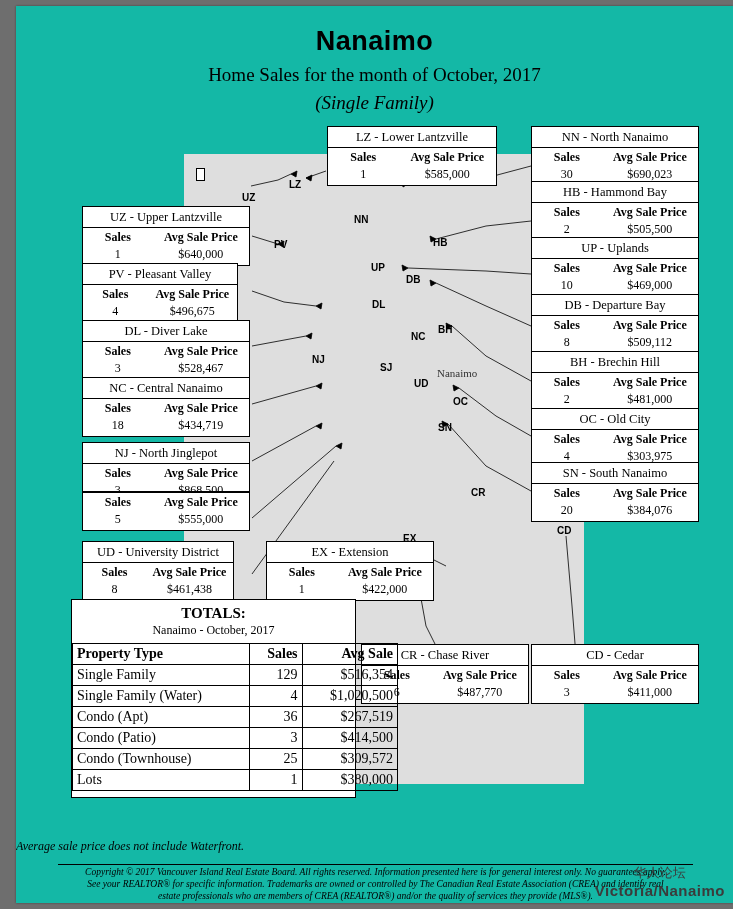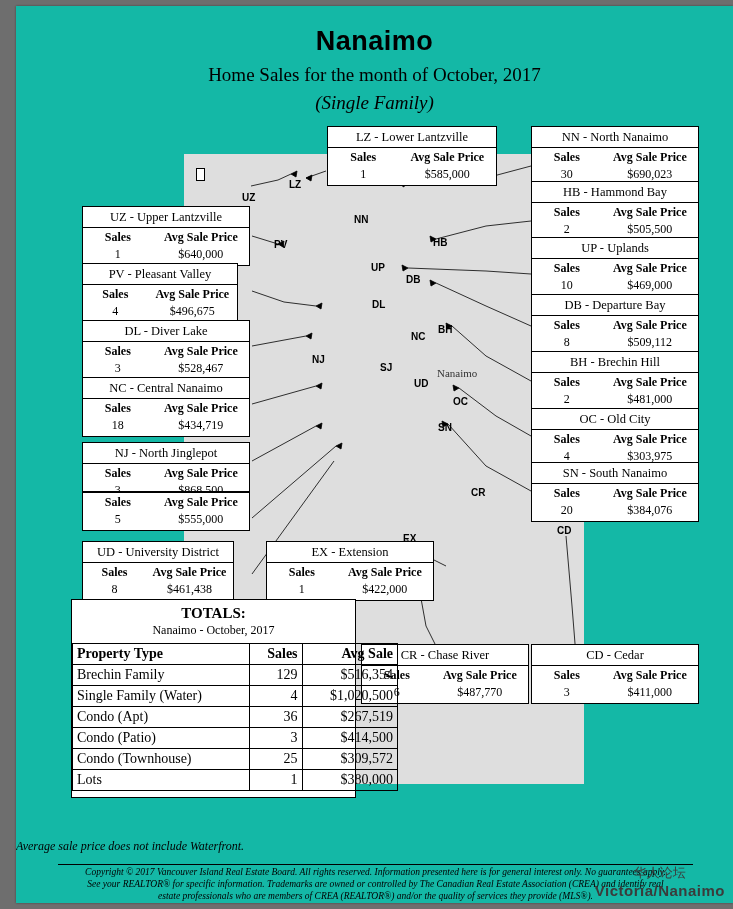--- a/index.html
+++ b/index.html
@@ -543,21 +543,21 @@
     <table class="tt">
       <thead>
         <tr>
           <th>Property Type</th>
           <th class="num">Sales</th>
           <th class="num">Avg Sale</th>
         </tr>
       </thead>
       <tbody>
         <tr>
-          <td>Brechin Family</td>
+          <td>Single Family</td>
           <td class="num">129</td>
           <td class="num">$516,354</td>
         </tr>
         <tr>
           <td>Single Family (Water)</td>
           <td class="num">4</td>
           <td class="num">$1,020,500</td>
         </tr>
         <tr>
           <td>Condo (Apt)</td>

